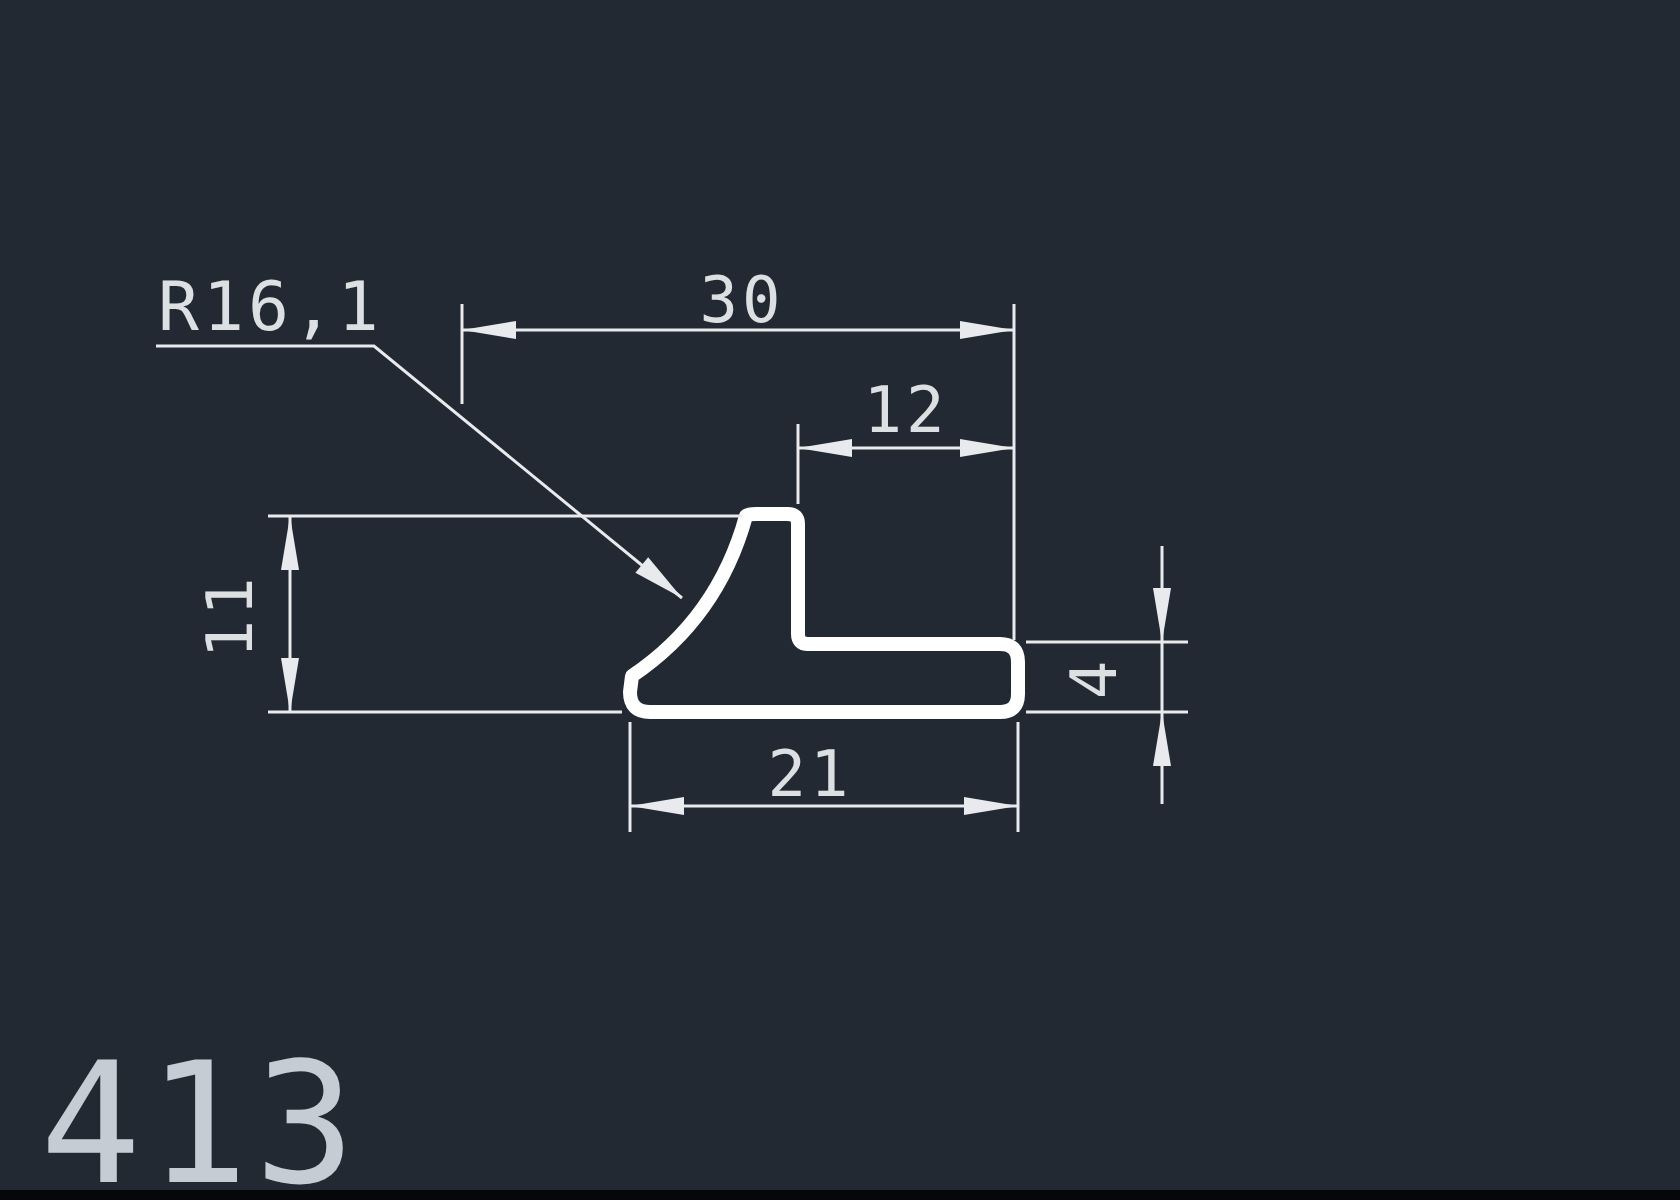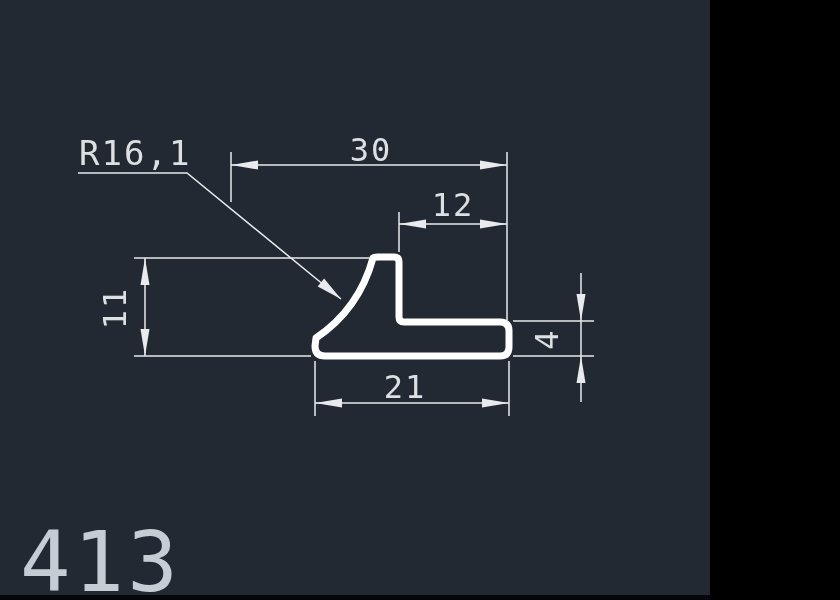--- a/index.html
+++ b/index.html
@@ -2,21 +2,21 @@
 <html style="--bg: #232932; --line: #ffffff; --dim: #e8eaed; --text: #dce0e3; --partlabel: #c6ccd3; --bar: #05070a;"><head>
 <meta charset="utf-8">
 <style>
   html, body {
     margin: 0;
     padding: 0;
     background: #000;
   }
   .canvas {
     position: relative;
-    width: 710px;
+    width: 840px;
     height: 600px;
     background: var(--bg, #232932);
     overflow: hidden;
     font-family: "DejaVu Sans Mono", monospace;
   }
   svg { display: block; }
   .profile {
     fill: none;
     stroke: var(--line, #ffffff);
     stroke-width: 7;

